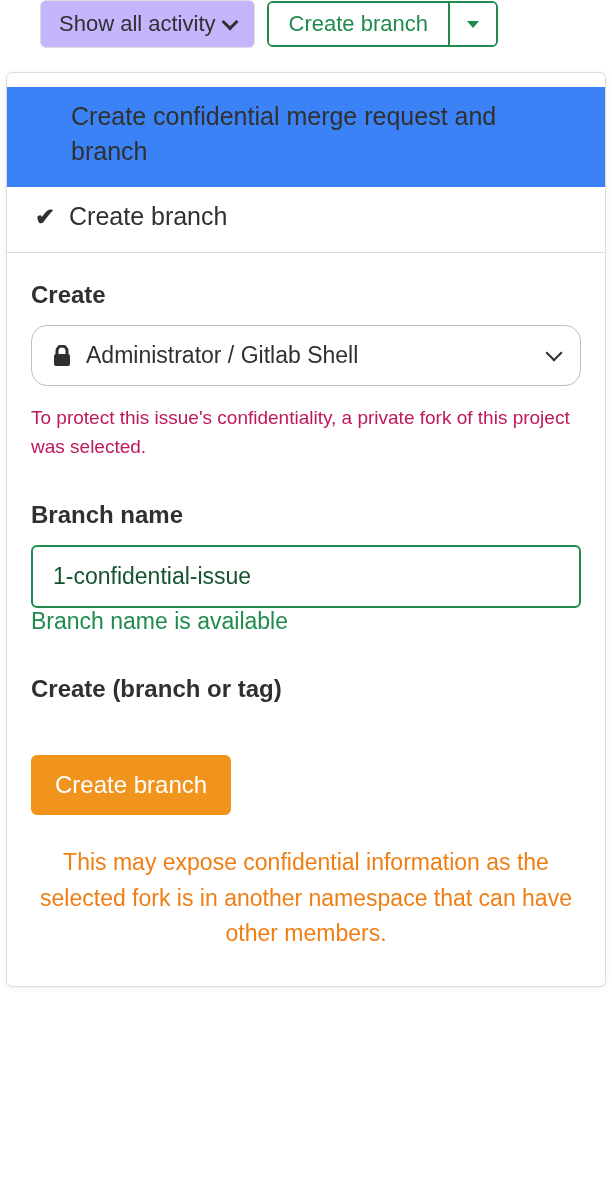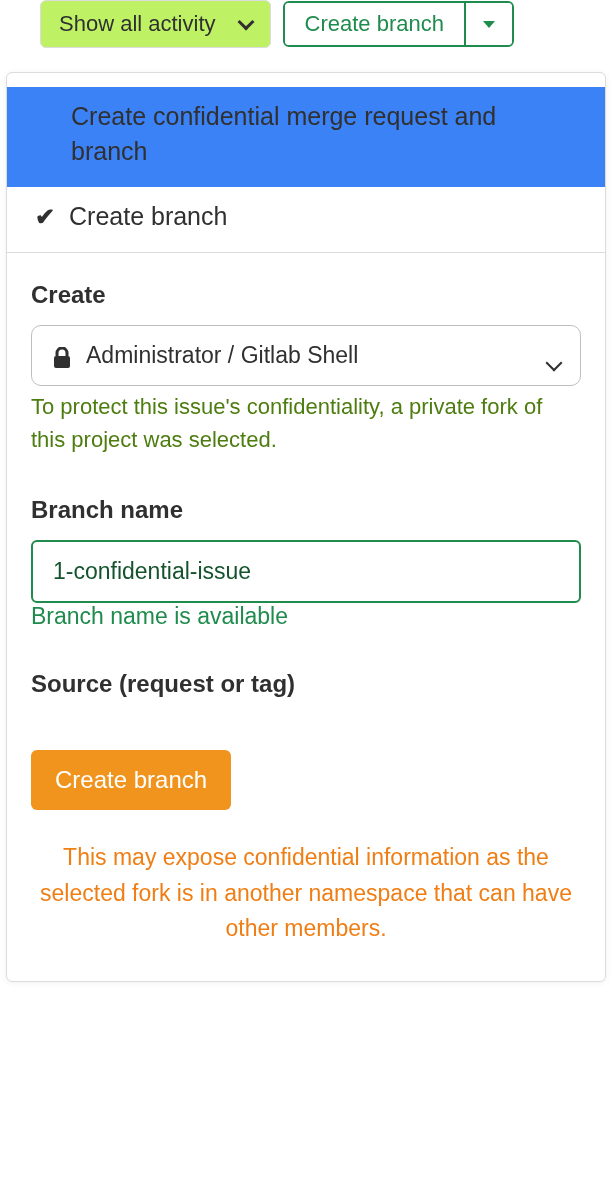--- a/index.html
+++ b/index.html
@@ -14,23 +14,23 @@
     }
     .top-bar {
       display: flex;
       gap: 12px;
       padding: 0 10px 10px 40px;
       align-items: center;
     }
     .activity-btn {
       display: flex;
       align-items: center;
-      gap: 24px;
+      gap: 8px;
       border: 1px solid #dcdcde;
-      background: #bef264;
+      background: #c4b5fd;
       border-radius: 6px;
       padding: 10px 18px;
       font-size: 22px;
       color: #303030;
       cursor: pointer;
     }
     .split-btn {
       display: flex;
       border: 2px solid #1f8b4c;
       border-radius: 6px;
@@ -107,43 +107,43 @@
     }
     .field-label {
       font-weight: 700;
       font-size: 24px;
       color: #303030;
       margin-bottom: 16px;
       display: block;
     }
     .select-box {
       border: 1px solid #bfbfc3;
-      border-radius: 10px;
+      border-radius: 16px;
       padding: 16px 20px;
       display: flex;
-      align-items: flex-end;
+      align-items: center;
       gap: 14px;
       font-size: 23px;
       color: #303030;
       cursor: pointer;
       background: #fff;
     }
     .select-box .spacer { flex: 1; }
     .select-chevron {
       width: 12px; height: 12px;
       border-right: 2.5px solid #303030;
       border-bottom: 2.5px solid #303030;
       transform: rotate(45deg);
       margin-top: -6px;
     }
     .helper-gray {
-      color: #4d7c0f;
-      font-size: 22px;
+      color: #be185d;
+      font-size: 19px;
       line-height: 1.5;
-      margin-top: 4px;
+      margin-top: 18px;
     }
     .section { margin-top: 40px; }
     .text-input {
       width: 100%;
       border: 1px solid #bfbfc3;
       border-radius: 6px;
       padding: 16px 20px;
       font-size: 23px;
       color: #14532d;
       font-family: inherit;
@@ -217,20 +217,20 @@
     </div>
     <p class="helper-gray">To protect this issue's confidentiality, a private fork of this project was selected.</p>
 
     <div class="section">
       <label class="field-label">Branch name</label>
       <input type="text" class="text-input valid" value="1-confidential-issue" style="">
       <p class="valid-hint">Branch name is available</p>
     </div>
 
     <div class="section">
-      <label class="field-label">Source (request or tag)</label>
+      <label class="field-label">Create (branch or tag)</label>
     </div>
 
     <button class="submit-btn">Create branch</button>
 
     <p class="warning-text">This may expose confidential information as the selected fork is in another namespace that can have other members.</p>
   </div>
 </div>
 
 </body></html>

